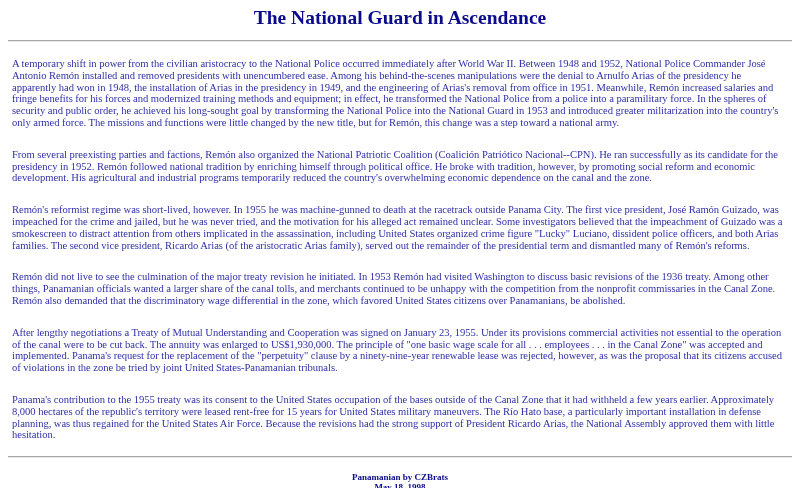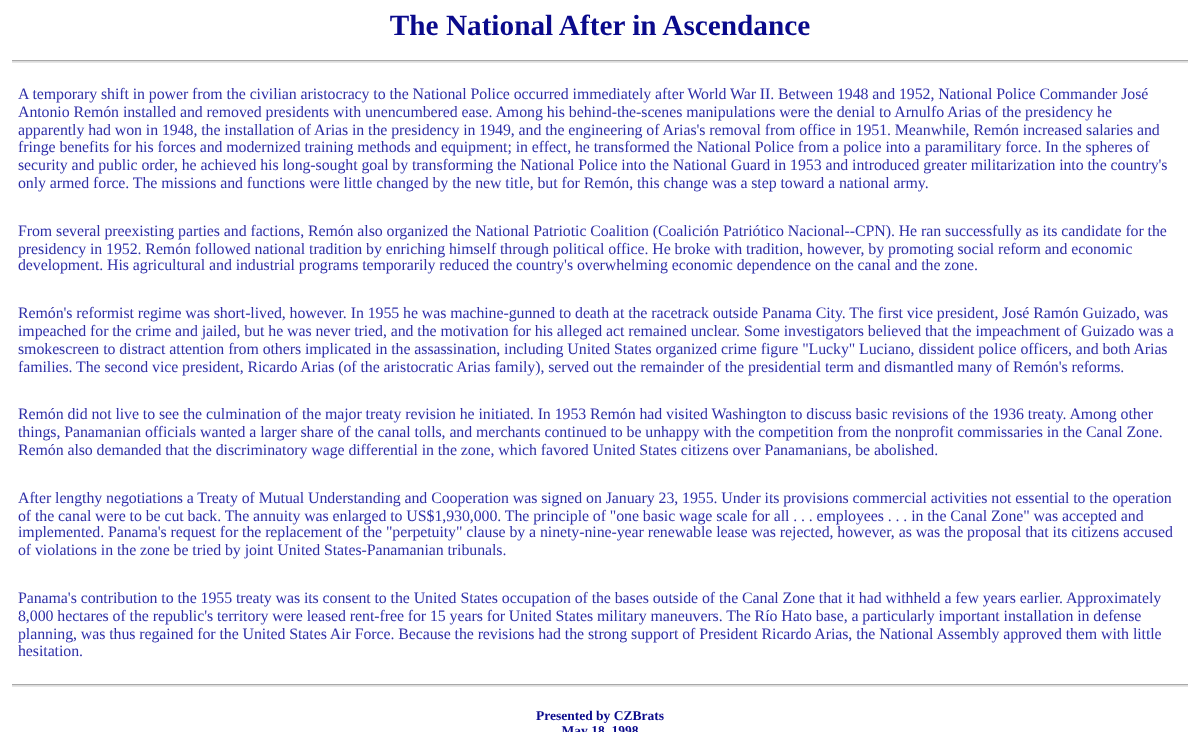--- a/index.html
+++ b/index.html
@@ -70,40 +70,40 @@
     text-shadow: 1px 1px 0 #0a4a1a;
     cursor: pointer;
   }
   #btn-treaty { width: 70px; }
   #btn-main { width: 74px; }
 </style>
 </head>
 <body>
 
 <div class="page">
-  <h1>The National After in Ascendance</h1>
+  <h1>The National Guard in Ascendance</h1>
   <hr class="rule" id="hr-top">
 
   <div>
     <p class="para" id="p0">A temporary shift in power from the civilian aristocracy to the National Police occurred immediately after World War II. Between 1948 and 1952, National Police Commander José Antonio Remón installed and removed presidents with unencumbered ease. Among his behind-the-scenes manipulations were the denial to Arnulfo Arias of the presidency he apparently had won in 1948, the installation of Arias in the presidency in 1949, and the engineering of Arias's removal from office in 1951. Meanwhile, Remón increased salaries and fringe benefits for his forces and modernized training methods and equipment; in effect, he transformed the National Police from a police into a paramilitary force. In the spheres of security and public order, he achieved his long-sought goal by transforming the National Police into the National Guard in 1953 and introduced greater militarization into the country's only armed force. The missions and functions were little changed by the new title, but for Remón, this change was a step toward a national army.</p>
     <div class="gap"></div>
     <p class="para">From several preexisting parties and factions, Remón also organized the National Patriotic Coalition (Coalición Patriótico Nacional--CPN). He ran successfully as its candidate for the presidency in 1952. Remón followed national tradition by enriching himself through political office. He broke with tradition, however, by promoting social reform and economic development. His agricultural and industrial programs temporarily reduced the country's overwhelming economic dependence on the canal and the zone.</p>
     <div class="gap"></div>
     <p class="para">Remón's reformist regime was short-lived, however. In 1955 he was machine-gunned to death at the racetrack outside Panama City. The first vice president, José Ramón Guizado, was impeached for the crime and jailed, but he was never tried, and the motivation for his alleged act remained unclear. Some investigators believed that the impeachment of Guizado was a smokescreen to distract attention from others implicated in the assassination, including United States organized crime figure "Lucky" Luciano, dissident police officers, and both Arias families. The second vice president, Ricardo Arias (of the aristocratic Arias family), served out the remainder of the presidential term and dismantled many of Remón's reforms.</p>
     <div class="gap"></div>
     <p class="para">Remón did not live to see the culmination of the major treaty revision he initiated. In 1953 Remón had visited Washington to discuss basic revisions of the 1936 treaty. Among other things, Panamanian officials wanted a larger share of the canal tolls, and merchants continued to be unhappy with the competition from the nonprofit commissaries in the Canal Zone. Remón also demanded that the discriminatory wage differential in the zone, which favored United States citizens over Panamanians, be abolished.</p>
     <div class="gap"></div>
     <p class="para">After lengthy negotiations a Treaty of Mutual Understanding and Cooperation was signed on January 23, 1955. Under its provisions commercial activities not essential to the operation of the canal were to be cut back. The annuity was enlarged to US$1,930,000. The principle of "one basic wage scale for all . . . employees . . . in the Canal Zone" was accepted and implemented. Panama's request for the replacement of the "perpetuity" clause by a ninety-nine-year renewable lease was rejected, however, as was the proposal that its citizens accused of violations in the zone be tried by joint United States-Panamanian tribunals.</p>
     <div class="gap"></div>
     <p class="para">Panama's contribution to the 1955 treaty was its consent to the United States occupation of the bases outside of the Canal Zone that it had withheld a few years earlier. Approximately 8,000 hectares of the republic's territory were leased rent-free for 15 years for United States military maneuvers. The Río Hato base, a particularly important installation in defense planning, was thus regained for the United States Air Force. Because the revisions had the strong support of President Ricardo Arias, the National Assembly approved them with little hesitation.</p>
   </div>
 
   <hr class="rule" id="hr-bottom">
 
   <div class="footer">
-    <div class="credit">Presented by CZBrats</div>
+    <div class="credit">Panamanian by CZBrats</div>
     <div class="credit">May 18, 1998</div>
     <div class="nav">
       <a class="btn" id="btn-treaty">Panama</a>
       <a class="btn" id="btn-main">Under Menu</a>
     </div>
   </div>
 </div>
 
 </body></html>

